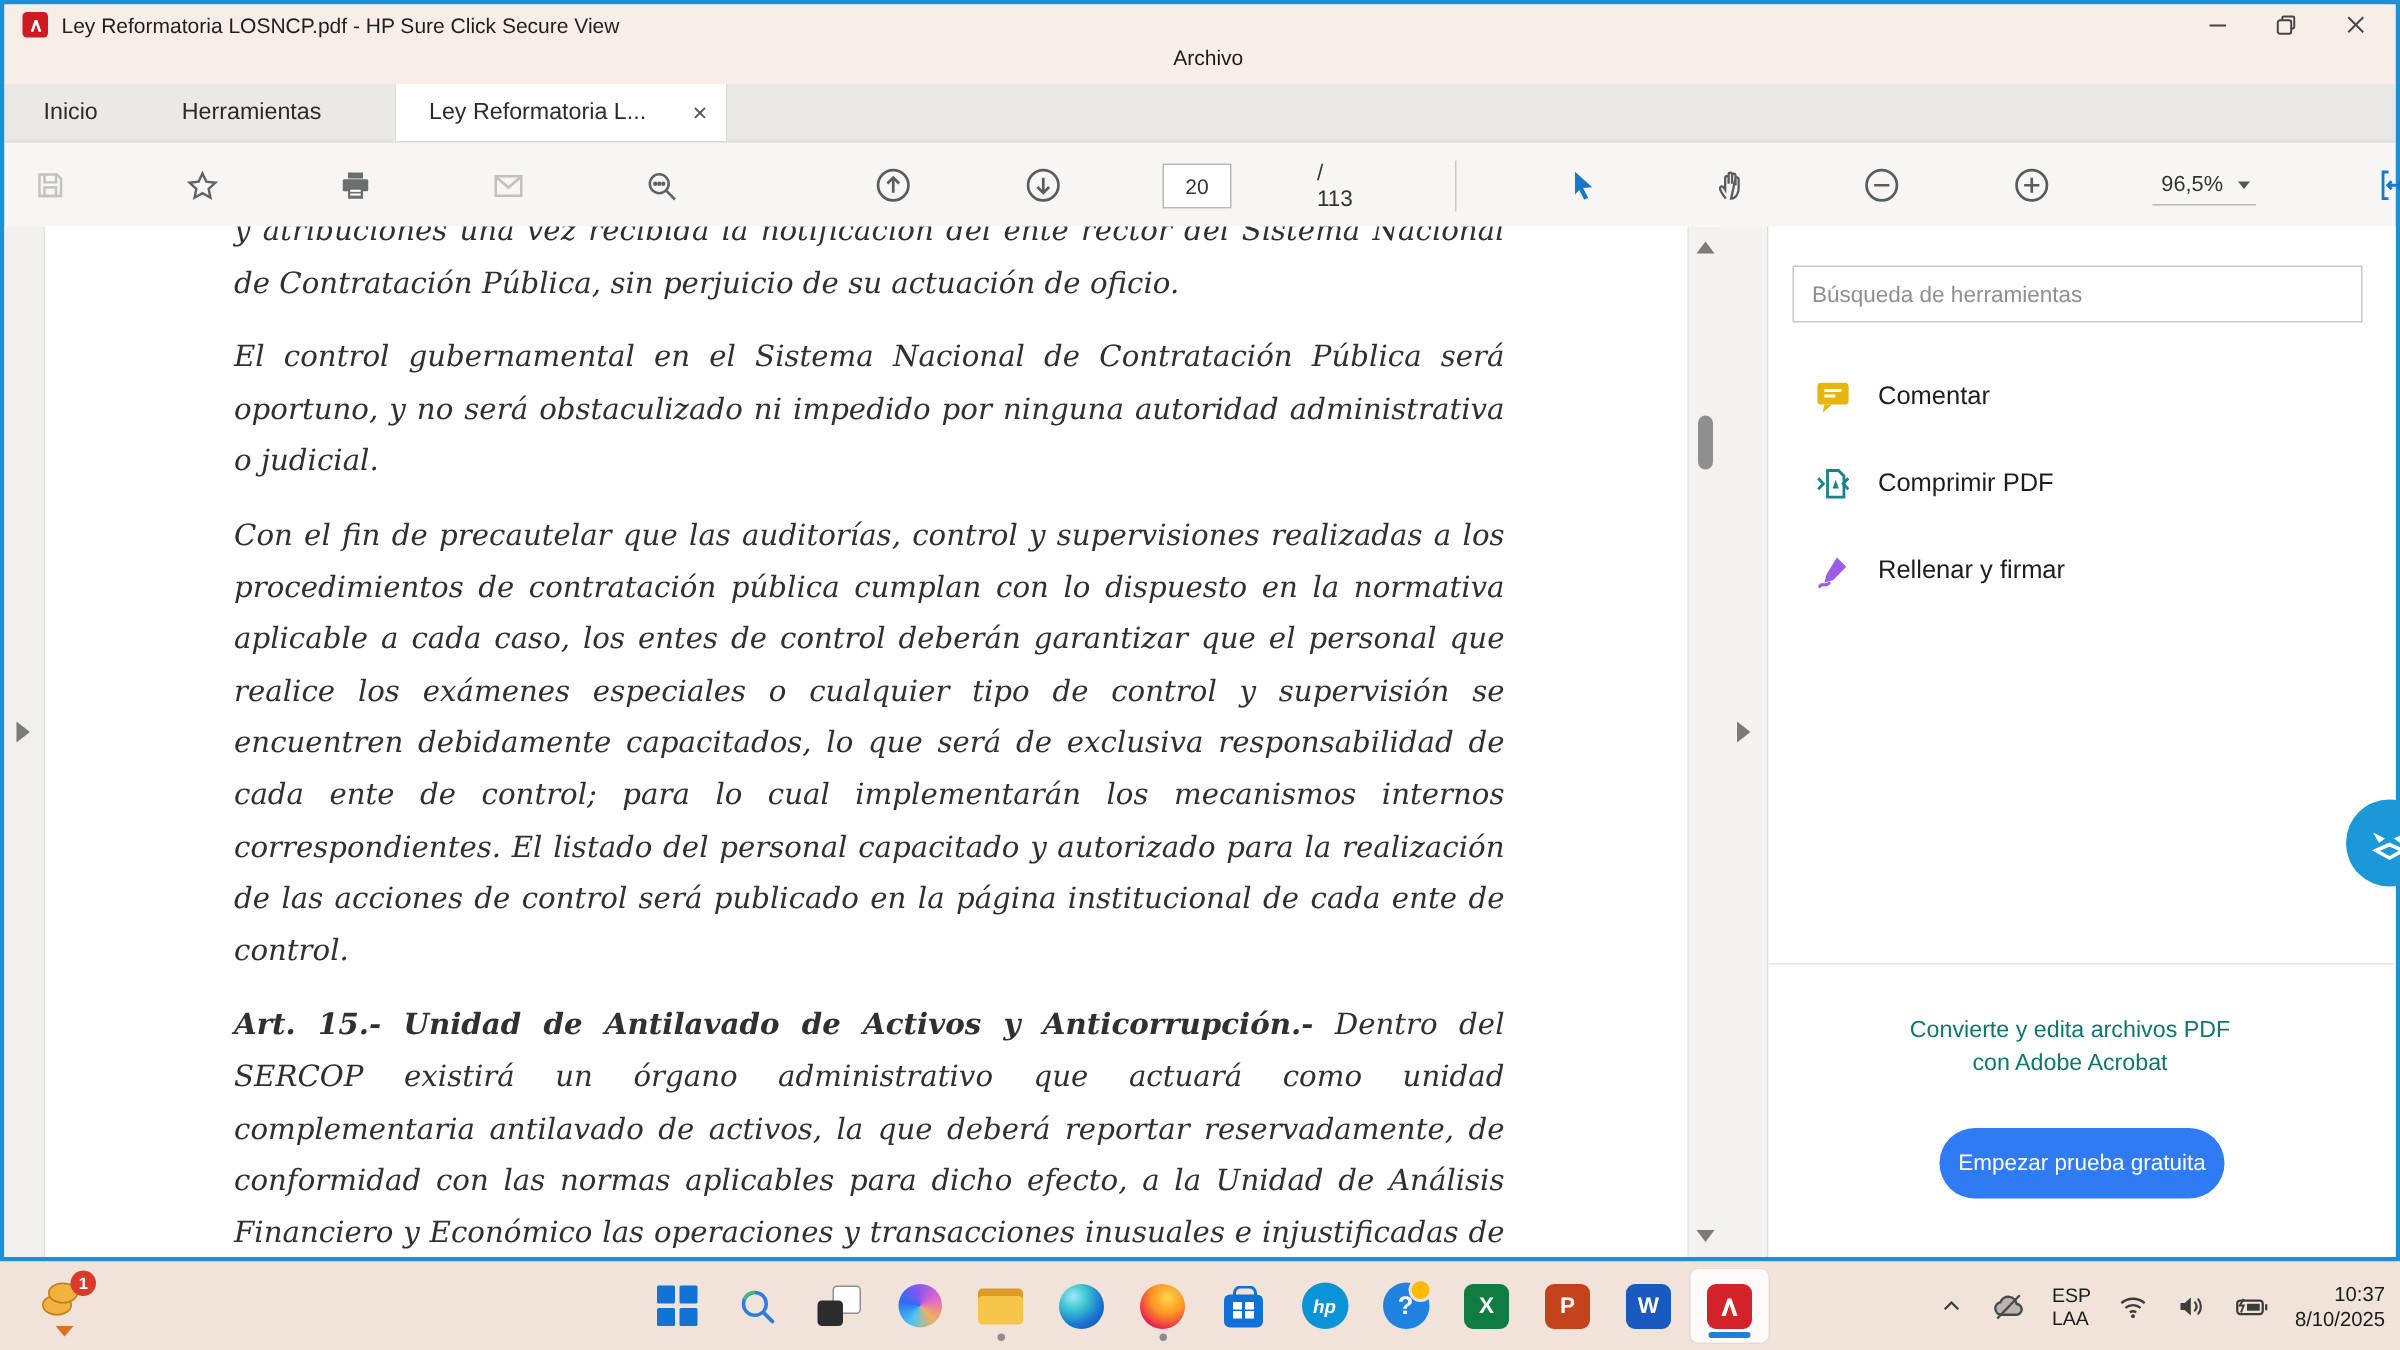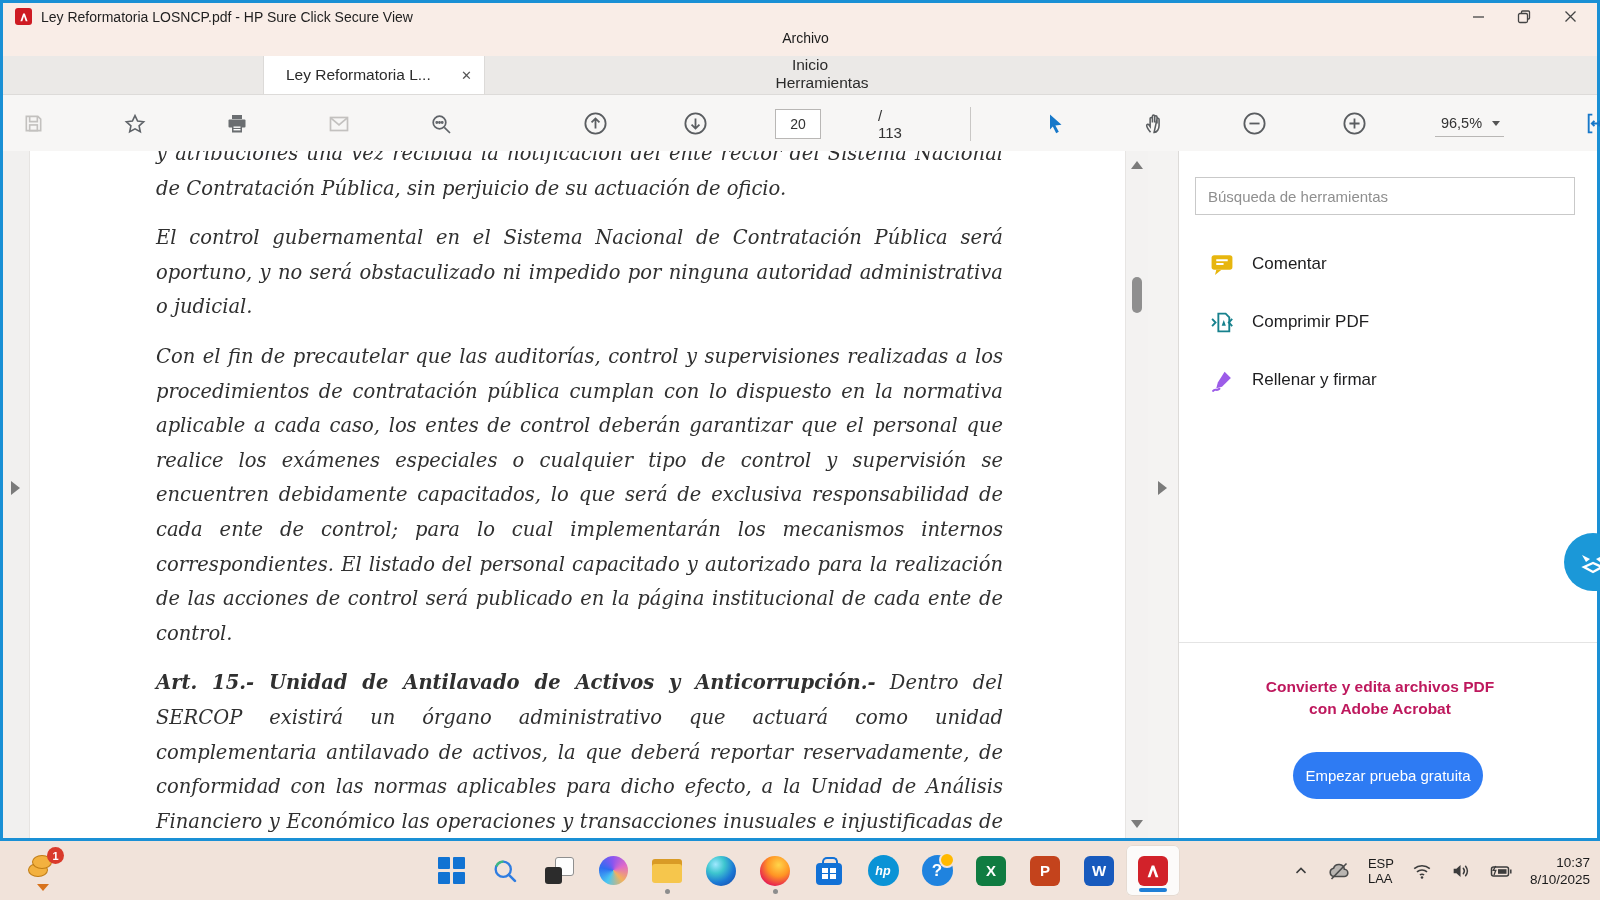--- a/index.html
+++ b/index.html
@@ -11,21 +11,21 @@
   
   .titlebar{height:27px;background:#f9ede7;display:flex;align-items:center;padding-left:12px;position:relative;}
   .pdfapp-icon{width:17px;height:17px;border-radius:3px;background:#ce1b23;display:flex;align-items:center;justify-content:center;margin-right:9px;}
   .title-text{font-size:14px;color:#1f1f1f;}
   .wctrls{position:absolute;right:4px;top:0;height:27px;display:flex;align-items:center;}
   .wbtn{width:46px;height:27px;display:flex;align-items:center;justify-content:center;}
   
   .menubar{height:26px;background:#f9ede7;display:flex;align-items:center;gap:26px;padding-left:11px;font-size:14px;color:#1b1b1b;flex-direction:column;}
   .menu-item{cursor:default;}
   
-  .tabbar{height:38px;background:#ebe9e7;position:relative;display:flex;align-items:center;font-size:15.5px;color:#2b2b2b;border-bottom:1px solid #dddbd9;flex-direction:column;}
+  .tabbar{height:38px;background:#ebe9e7;position:relative;display:flex;align-items:center;font-size:15.5px;color:#2b2b2b;border-bottom:1px solid #dddbd9;}
   .tab-simple{padding:0 6px;}
   .tab-home{margin-left:20px;}
   .tab-tools{margin-left:44px;}
   .tab-doc{position:absolute;left:260px;top:0;width:222px;height:38px;background:#fff;display:flex;align-items:center;
            padding:0 12px 0 22px;box-sizing:border-box;border-left:1px solid #dcdad8;border-right:1px solid #dcdad8;}
   .tab-doc-label{flex:1;white-space:nowrap;overflow:hidden;}
   .tab-close{color:#555;font-size:13px;margin-left:8px;}
   
   .toolbar{height:57px;background:#f7f6f5;border-bottom:1px solid #d6d4d2;display:flex;align-items:center;padding-left:16px;gap:48px;}
   .tbtn{width:28px;height:28px;display:flex;align-items:center;justify-content:center;flex:0 0 auto;}
@@ -51,21 +51,21 @@
   .tri-down{width:0;height:0;border-left:6px solid transparent;border-right:6px solid transparent;border-top:8px solid #7b7b7b;position:absolute;left:5px;bottom:10px;}
   .thumb{position:absolute;left:6px;top:126px;width:10px;height:36px;background:#8f8f8f;border-radius:6px;}
   .toggle-rail{position:absolute;left:1145px;top:0;bottom:0;width:30px;background:#f4f3f2;border-right:1px solid #dddbd9;}
   
   .tools-panel{position:absolute;left:1176px;top:0;right:0;bottom:0;background:#fff;}
   .panel-search{position:absolute;left:16px;right:22px;top:26px;height:38px;border:1px solid #c9c9c9;background:#fff;
                 font-size:15px;color:#333;padding:0 12px;box-sizing:border-box;font-family:"Liberation Sans",sans-serif;outline:none;}
   .panel-search::placeholder{color:#8f8f8f;}
   .tool-item{position:absolute;left:30px;height:42px;display:flex;align-items:center;gap:17px;font-size:17px;color:#1d1d1f;cursor:default;}
   .panel-divider{position:absolute;left:0;right:0;top:491px;height:1px;background:#e4e4e4;}
-  .promo-line{position:absolute;left:0;right:16px;text-align:center;font-weight:bold;font-size:15.5px;color:#be185d;}
+  .promo-line{position:absolute;left:0;right:16px;text-align:center;font-weight:normal;font-size:15.5px;color:#0f766e;}
   .cta{position:absolute;left:50%;transform:translateX(-50%);top:601px;width:190px;height:47px;border-radius:24px;
        background:#2e7bf3;color:#fff;font-size:15px;display:flex;align-items:center;justify-content:center;border:none;}
   
   .fox{position:absolute;left:1564px;top:533px;width:58px;height:58px;border-radius:50%;background:#1b98d8;z-index:5;
        display:flex;align-items:center;justify-content:center;}
   
   .taskbar{position:absolute;left:0;top:841px;width:1600px;height:59px;background:#f1e3da;}
   .coins{position:absolute;left:26px;top:8px;width:38px;height:42px;}
   .coin{position:absolute;width:20px;height:14px;border-radius:50%;background:#f3b13f;border:1.5px solid #c07c14;box-sizing:border-box;}
   .badge{position:absolute;right:0;top:-2px;width:17px;height:17px;border-radius:50%;background:#d93a2b;color:#fff;font-size:11px;font-weight:bold;

